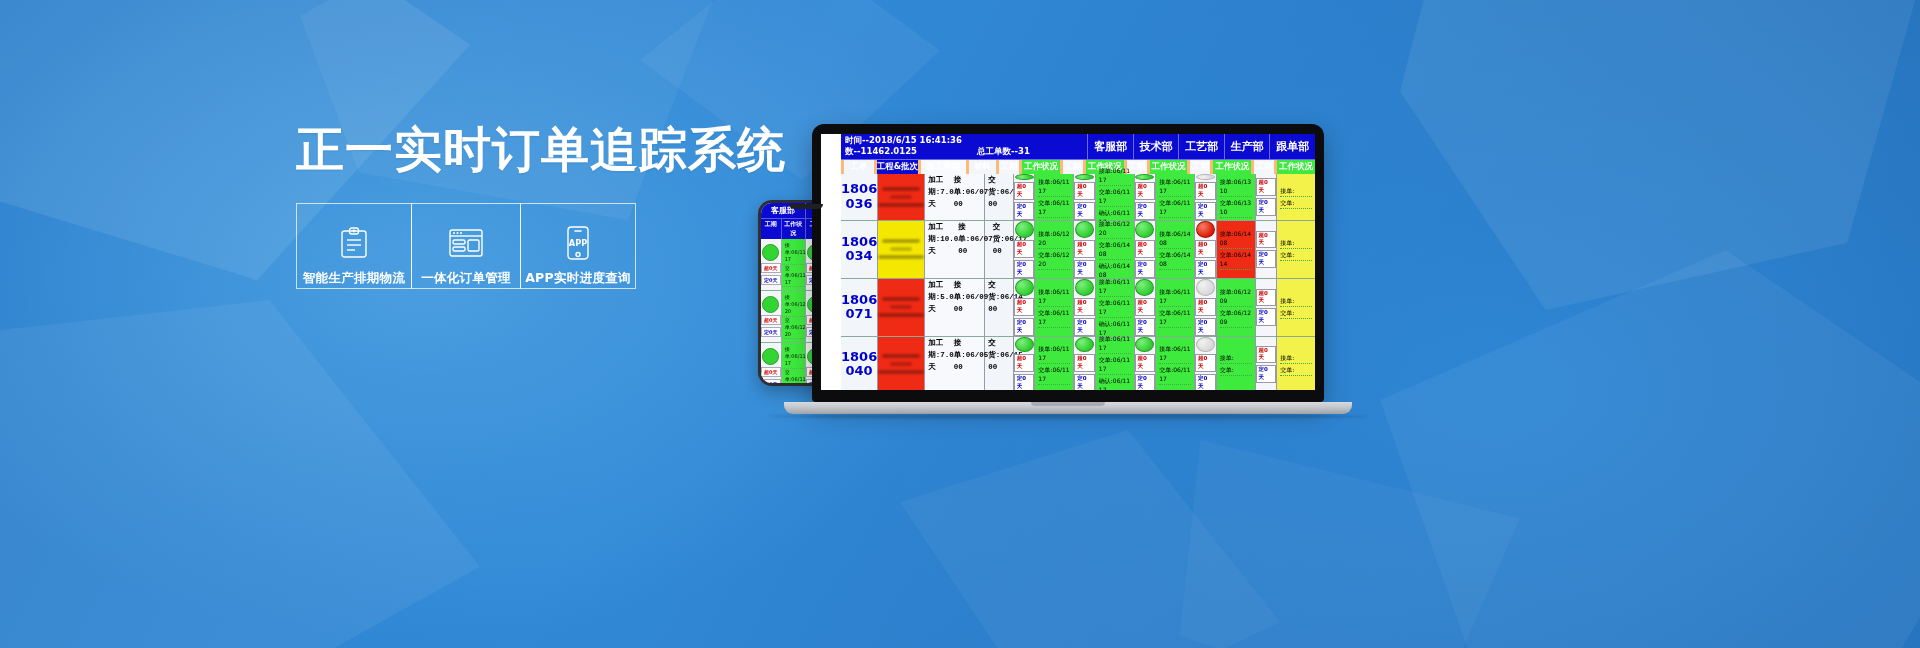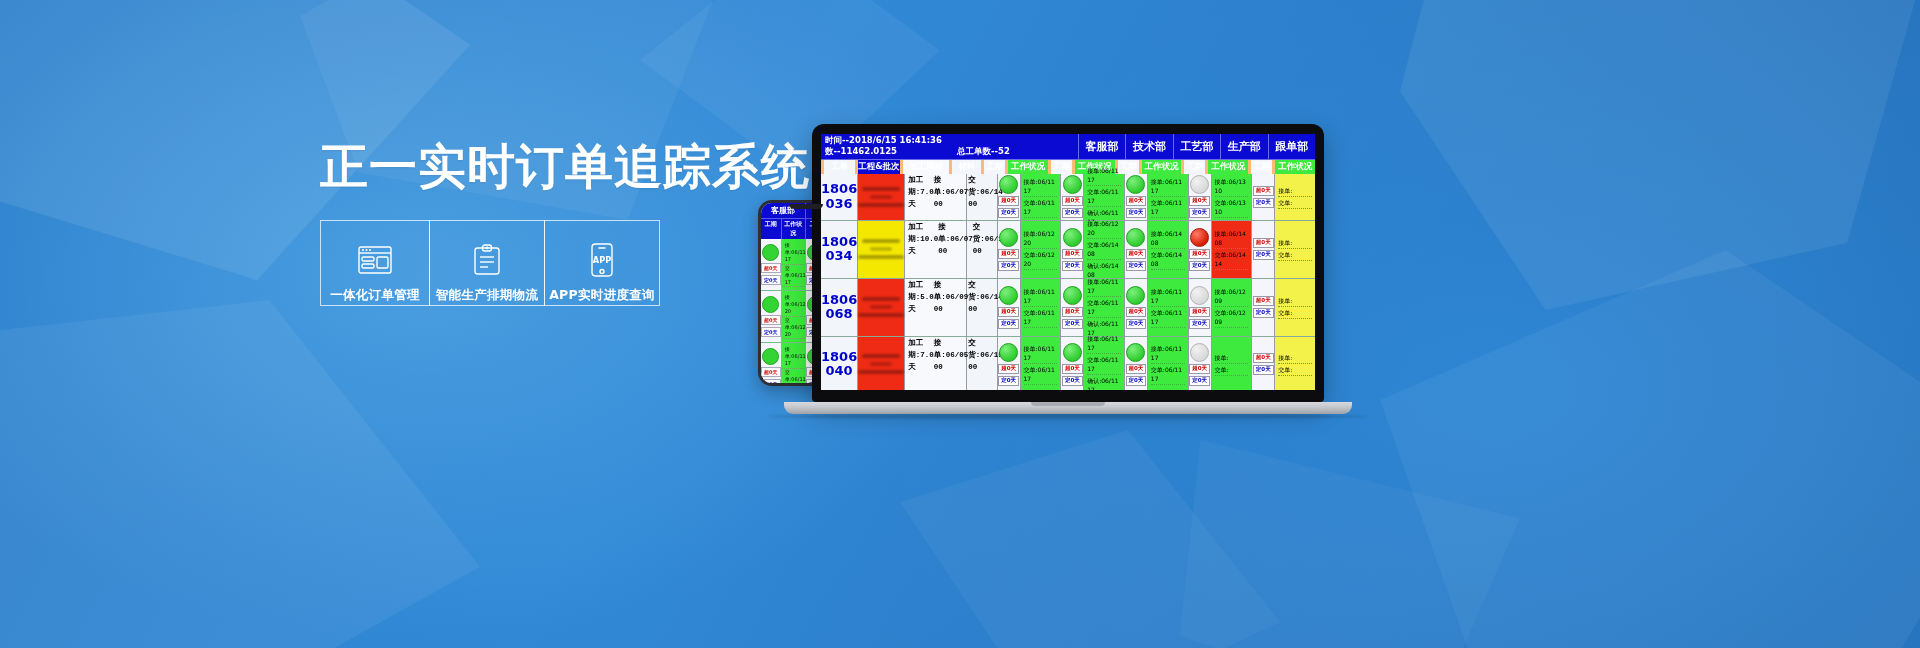--- a/index.html
+++ b/index.html
@@ -31,21 +31,21 @@
   .p5 { width:640px; height:500px; left:1380px; top:250px;
         clip-path: polygon(0% 30%, 54% 0%, 100% 40%, 72% 100%, 16% 88%); opacity:.05; }
   .p6 { width:380px; height:300px; left:900px; top:430px;
         clip-path: polygon(0% 24%, 60% 0%, 100% 64%, 40% 100%); opacity:.045; }
   .p7 { width:300px; height:240px; left:640px; top:-60px;
         clip-path: polygon(0% 50%, 50% 0%, 100% 46%, 54% 100%); opacity:.05; }
   .p8 { width:340px; height:280px; left:1180px; top:440px;
         clip-path: polygon(6% 0%, 100% 28%, 74% 100%, 0% 70%); opacity:.04; }
 
   
-  #copy { position: absolute; left: 296px; top: 137px; width: 700px; margin-left: 24px; }
+  #copy { position: absolute; left: 296px; top: 120px; width: 700px; }
   .headline {
     color:#ffffff; font-weight:700; font-size:48px; line-height:1.22;
     letter-spacing:1px; white-space:nowrap;
     text-shadow:0 1px 2px rgba(0,0,0,.08);
   }
 
   #features { display:flex; margin-top:24px; }
   .feature {
     width:110px; height:86px; border:1px solid rgba(255,255,255,.72);
     margin-right:-1px; display:flex; flex-direction:column;
@@ -100,21 +100,21 @@
   .pline { font-size:5px; color:#111; line-height:1.45; width:100%;
            padding-left:3px; border-bottom:1px dotted #6a6; }
 
   
   #laptop { position:absolute; left:812px; top:124px; width:512px; }
   .lid {
     background:#0c0c0e; border-radius:12px 12px 4px 4px; padding:10px 9px 12px 9px;
     box-shadow:0 10px 24px rgba(0,0,0,.30);
   }
   .screen { background:#ffffff; overflow:hidden; height:256px;
-            display:flex; flex-direction:column; }
+            display:flex; flex-direction:column;padding-left:20px; }
   .base {
     width:568px; height:12px; margin-left:-28px; background:
       linear-gradient(#d8dade 0%, #c3c6cb 45%, #9fa3a9 100%);
     border-radius:0 0 9px 9px; position:relative;
   }
   .base::after {
     content:""; position:absolute; left:50%; transform:translateX(-50%);
     top:0; width:74px; height:4px; background:#a9adb3; border-radius:0 0 5px 5px;
   }
   .base-shadow {
@@ -186,48 +186,48 @@
   <div class="poly p5"></div>
   <div class="poly p6"></div>
   <div class="poly p7"></div>
   <div class="poly p8"></div>
 
   <div id="copy">
     <div class="headline">正一实时订单追踪系统</div>
 
     <div id="features">
 
+      <div class="feature wide">
+        <div class="ficon">
+          <svg width="30" height="32" viewBox="0 0 30 32" fill="none" stroke="#fff" stroke-width="1.4">
+            <rect x="3" y="4" width="24" height="26" rx="2.4"></rect>
+            <rect x="10.5" y="1" width="9" height="6" rx="2.2"></rect>
+            <circle cx="15" cy="4" r="1.4" fill="#fff" stroke="none"></circle>
+            <line x1="8" y1="13" x2="22" y2="13"></line>
+            <line x1="8" y1="18" x2="22" y2="18"></line>
+            <line x1="8" y1="23" x2="16" y2="23"></line>
+          </svg>
+        </div>
+        <div class="flabel">智能生产排期物流</div>
+      </div>
+
       <div class="feature">
         <div class="ficon">
           <svg width="34" height="28" viewBox="0 0 34 28" fill="none" stroke="#fff" stroke-width="1.4">
             <rect x="1" y="1" width="32" height="26" rx="2"></rect>
             <line x1="1" y1="7" x2="33" y2="7"></line>
             <circle cx="5" cy="4" r="1" fill="#fff" stroke="none"></circle>
             <circle cx="8.5" cy="4" r="1" fill="#fff" stroke="none"></circle>
             <circle cx="12" cy="4" r="1" fill="#fff" stroke="none"></circle>
             <rect x="4" y="11" width="12" height="4" rx="1.6"></rect>
             <rect x="4" y="18" width="12" height="4" rx="1.6"></rect>
             <rect x="19" y="11" width="11" height="11" rx="1.6"></rect>
           </svg>
         </div>
         <div class="flabel">一体化订单管理</div>
-      </div>
-
-      <div class="feature wide">
-        <div class="ficon">
-          <svg width="30" height="32" viewBox="0 0 30 32" fill="none" stroke="#fff" stroke-width="1.4">
-            <rect x="3" y="4" width="24" height="26" rx="2.4"></rect>
-            <rect x="10.5" y="1" width="9" height="6" rx="2.2"></rect>
-            <circle cx="15" cy="4" r="1.4" fill="#fff" stroke="none"></circle>
-            <line x1="8" y1="13" x2="22" y2="13"></line>
-            <line x1="8" y1="18" x2="22" y2="18"></line>
-            <line x1="8" y1="23" x2="16" y2="23"></line>
-          </svg>
-        </div>
-        <div class="flabel">智能生产排期物流</div>
       </div>
 
       <div class="feature wide">
         <div class="ficon">
           <svg width="24" height="34" viewBox="0 0 24 34" fill="none" stroke="#fff" stroke-width="1.4">
             <rect x="2" y="1" width="20" height="32" rx="3.4"></rect>
             <line x1="9" y1="5" x2="15" y2="5" stroke-width="1.6" stroke-linecap="round"></line>
             <circle cx="12" cy="28.5" r="2"></circle>
             <text x="12" y="20" fill="#fff" stroke="none" font-size="8.2" font-weight="700" text-anchor="middle" font-family="DejaVu Sans, sans-serif">APP</text>
           </svg>
@@ -329,21 +329,21 @@
   <div id="laptop">
     <div class="lid">
       <div class="screen">
 
         <div class="topbar">
           <div class="tb-left">
             <div class="tb-row">时间--2018/6/15 16:41:36</div>
             <div class="tb-row">
               <span>数--11462.0125</span>
               <span class="sp"></span>
-              <span>总工单数--52</span>
+              <span>总工单数--31</span>
             </div>
           </div>
           <div class="tb-depts">
             <div class="tb-dept">客服部</div>
             <div class="tb-dept">技术部</div>
             <div class="tb-dept">工艺部</div>
             <div class="tb-dept">生产部</div>
             <div class="tb-dept">跟单部</div>
           </div>
         </div>
@@ -375,21 +375,21 @@
               </div>
               <div class="cell r2">
                 <div class="wo-num">
                   <span>1806</span>
                   <span>034</span>
                 </div>
               </div>
               <div class="cell r3">
                 <div class="wo-num">
                   <span>1806</span>
-                  <span>068</span>
+                  <span>071</span>
                 </div>
               </div>
               <div class="cell r4">
                 <div class="wo-num">
                   <span>1806</span>
                   <span>040</span>
                 </div>
               </div>
             </div>
             <div class="tcol c-proj">

